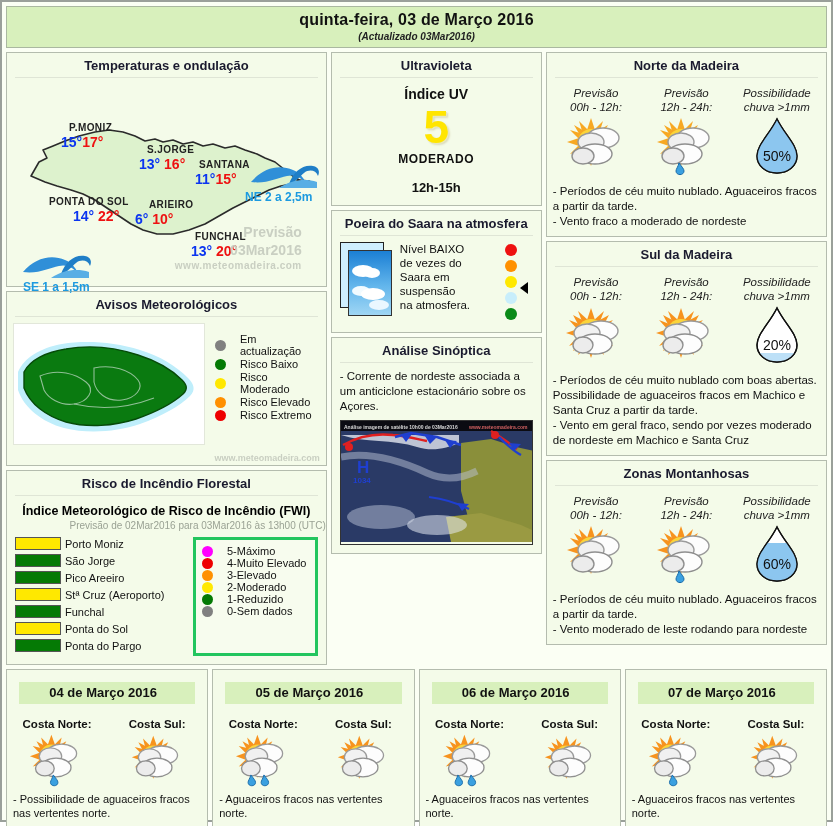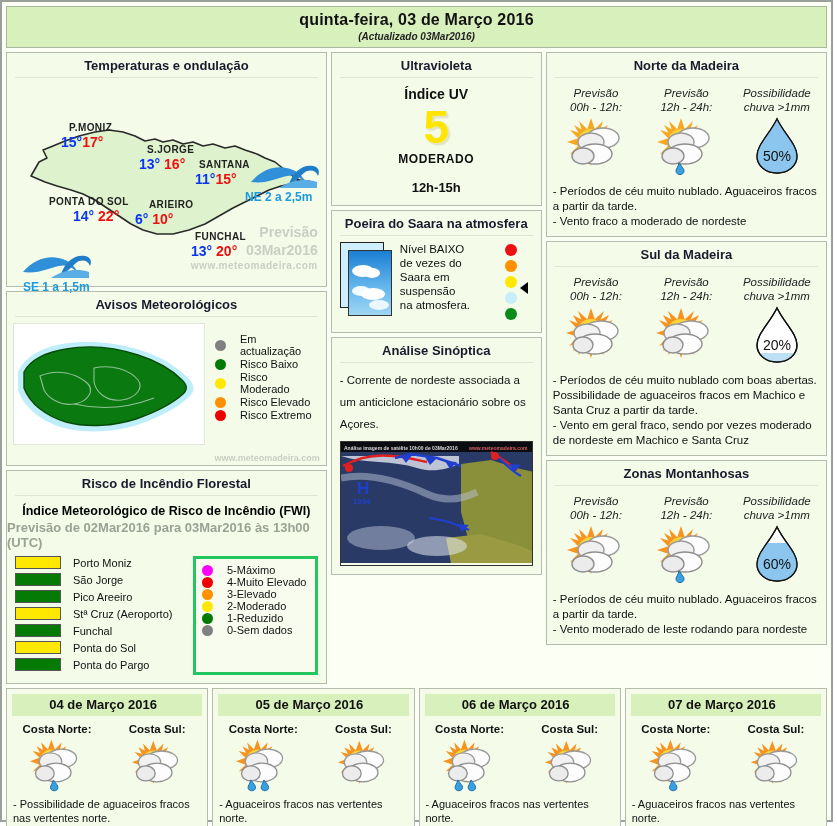--- a/index.html
+++ b/index.html
@@ -40,21 +40,21 @@
     margin-bottom:4px;
     box-sizing:border-box;
   }
   .panel-title{
     text-align:center;font-weight:bold;font-size:13px;color:#1a1a2e;
     padding:5px 2px 4px 2px;
   }
   .rule{height:1px;background:#dfe5d6;margin:0 8px 6px 8px;}
 
   
-  .mapbox{position:relative;height:196px;margin:0 2px 6px 6px;background:#f4fbe9;}
+  .mapbox{position:relative;height:196px;margin:0 18px 6px 6px;background:#f4fbe9;}
   .mapbox svg{position:absolute;left:0;top:0;}
   .lbl{position:absolute;font-weight:bold;white-space:nowrap;}
   .place{font-size:10px;color:#222;letter-spacing:.4px;}
   .tmin{color:#0b35f0;font-size:14px;}
   .tmax{color:#ee1111;font-size:14px;}
   .tpair{font-size:14px;}
   .wavelbl{position:absolute;color:#1c9ae0;font-weight:bold;font-size:12px;white-space:nowrap;}
   .wm{position:absolute;color:#c9cfc2;font-weight:bold;font-size:14px;white-space:nowrap;}
   .wm.small{font-size:10px;letter-spacing:.5px;}
 
@@ -62,24 +62,24 @@
   .warnrow{display:flex;margin:0 6px 6px 6px;}
   .warnmap{width:190px;height:120px;background:#ffffff;border:1px solid #e2e7da;position:relative;}
   .warnlegend{flex:1;padding-left:10px;padding-top:10px;}
   .legitem{display:flex;align-items:center;gap:14px;margin-bottom:1px;}
   .dot{width:11px;height:11px;border-radius:50%;display:inline-block;flex:0 0 auto;}
   .legitem span.txt{font-size:11px;color:#111;}
   .credit{font-size:9px;color:#c9cfc2;font-weight:bold;text-align:right;padding:2px 6px 2px 0;}
 
   
   .fwi-title{text-align:center;font-weight:bold;font-size:12.5px;color:#000;padding:2px 4px 2px 4px;}
-  .fwi-sub{text-align:left;font-size:13px;color:#9aa294;font-weight:bold;padding-bottom:6px;}
+  .fwi-sub{text-align:right;font-size:10px;color:#9aa294;font-weight:normal;padding-bottom:6px;}
   .fwi-body{display:flex;padding:0 8px 8px 8px;gap:6px;}
   .fwi-stations{width:172px;}
-  .strow{display:flex;align-items:center;gap:12px;margin-bottom:4px;}
+  .strow{display:flex;align-items:center;gap:4px;margin-bottom:4px;}
   .swatch{width:44px;height:11px;border:1px solid #555;flex:0 0 auto;}
   .strow span{font-size:11px;color:#111;}
   .fwi-scale{flex:1;border:3px solid #22c55e;background:#f7fcee;padding:5px 4px 5px 6px;}
   .fwi-scale .legitem{margin-bottom:0px;}
   .fwi-scale .legitem span.txt{font-size:11px;}
 
   
   .uvbox{text-align:center;padding:2px 0 10px 0;}
   .uv-label{font-size:14px;font-weight:bold;color:#111;}
   .uv-value{font-size:46px;font-weight:bold;color:#ffe500;line-height:46px;margin:2px 0 0 0;
@@ -93,34 +93,34 @@
   .dustimg .back{position:absolute;left:0;top:0;width:42px;height:64px;background:#cfefff;border:1px solid #222;}
   .dustimg .front{position:absolute;left:8px;top:8px;width:42px;height:64px;border:1px solid #333;overflow:hidden;
       background:linear-gradient(#1b7fd4,#63b6ec 55%,#9fd6f4);}
   .dusttext{font-size:11.5px;line-height:14px;color:#111;flex:1;}
   .dustdots{width:34px;flex:0 0 auto;padding-top:2px;position:relative;}
   .dustdots .d{width:12px;height:12px;border-radius:50%;margin:0 0 4px 4px;}
   .arrowmark{position:absolute;left:19px;top:40px;width:0;height:0;
     border-top:6px solid transparent;border-bottom:6px solid transparent;border-right:8px solid #000;}
 
   
-  .syn-text{font-size:11.5px;line-height:22px;color:#111;padding:0 6px 6px 8px;}
+  .syn-text{font-size:11.5px;line-height:15px;color:#111;padding:0 6px 6px 8px;}
   .satbox{margin:0 8px 8px 8px;height:123px;border:1px solid #333;position:relative;overflow:hidden;}
 
   
   .fc-cols{display:flex;padding:2px 4px 4px 4px;}
   .fc-col{flex:1;text-align:center;}
   .fc-head{font-size:11.5px;font-style:italic;color:#222;line-height:14px;}
   .fc-icon{height:64px;display:flex;align-items:center;justify-content:center;}
   .fc-desc{font-size:11.5px;line-height:15px;color:#111;padding:2px 6px 7px 6px;}
 
   
   .days{display:flex;margin:0 4px 4px 4px;gap:4px;}
   .day{flex:1;border:1px solid #b4bcae;background:#f4fbe9;box-sizing:border-box;}
-  .day-title{background:#d8f0bc;text-align:center;font-weight:bold;font-size:13px;color:#111;padding:3px 8px 4px 0;margin:5px;}
+  .day-title{background:#d8f0bc;text-align:center;font-weight:bold;font-size:13px;color:#111;padding:3px 8px 4px 0;margin:12px;}
   .day-cols{display:flex;}
   .day-col{flex:1;text-align:center;}
   .day-ch{font-size:11.5px;font-weight:bold;color:#111;padding-top:2px;}
   .day-ci{height:60px;display:flex;align-items:center;justify-content:center;}
   .day-desc{font-size:11px;line-height:14px;color:#111;padding:2px 4px 6px 6px;}
 </style>
 </head>
 <body>
 
 <div class="page">

